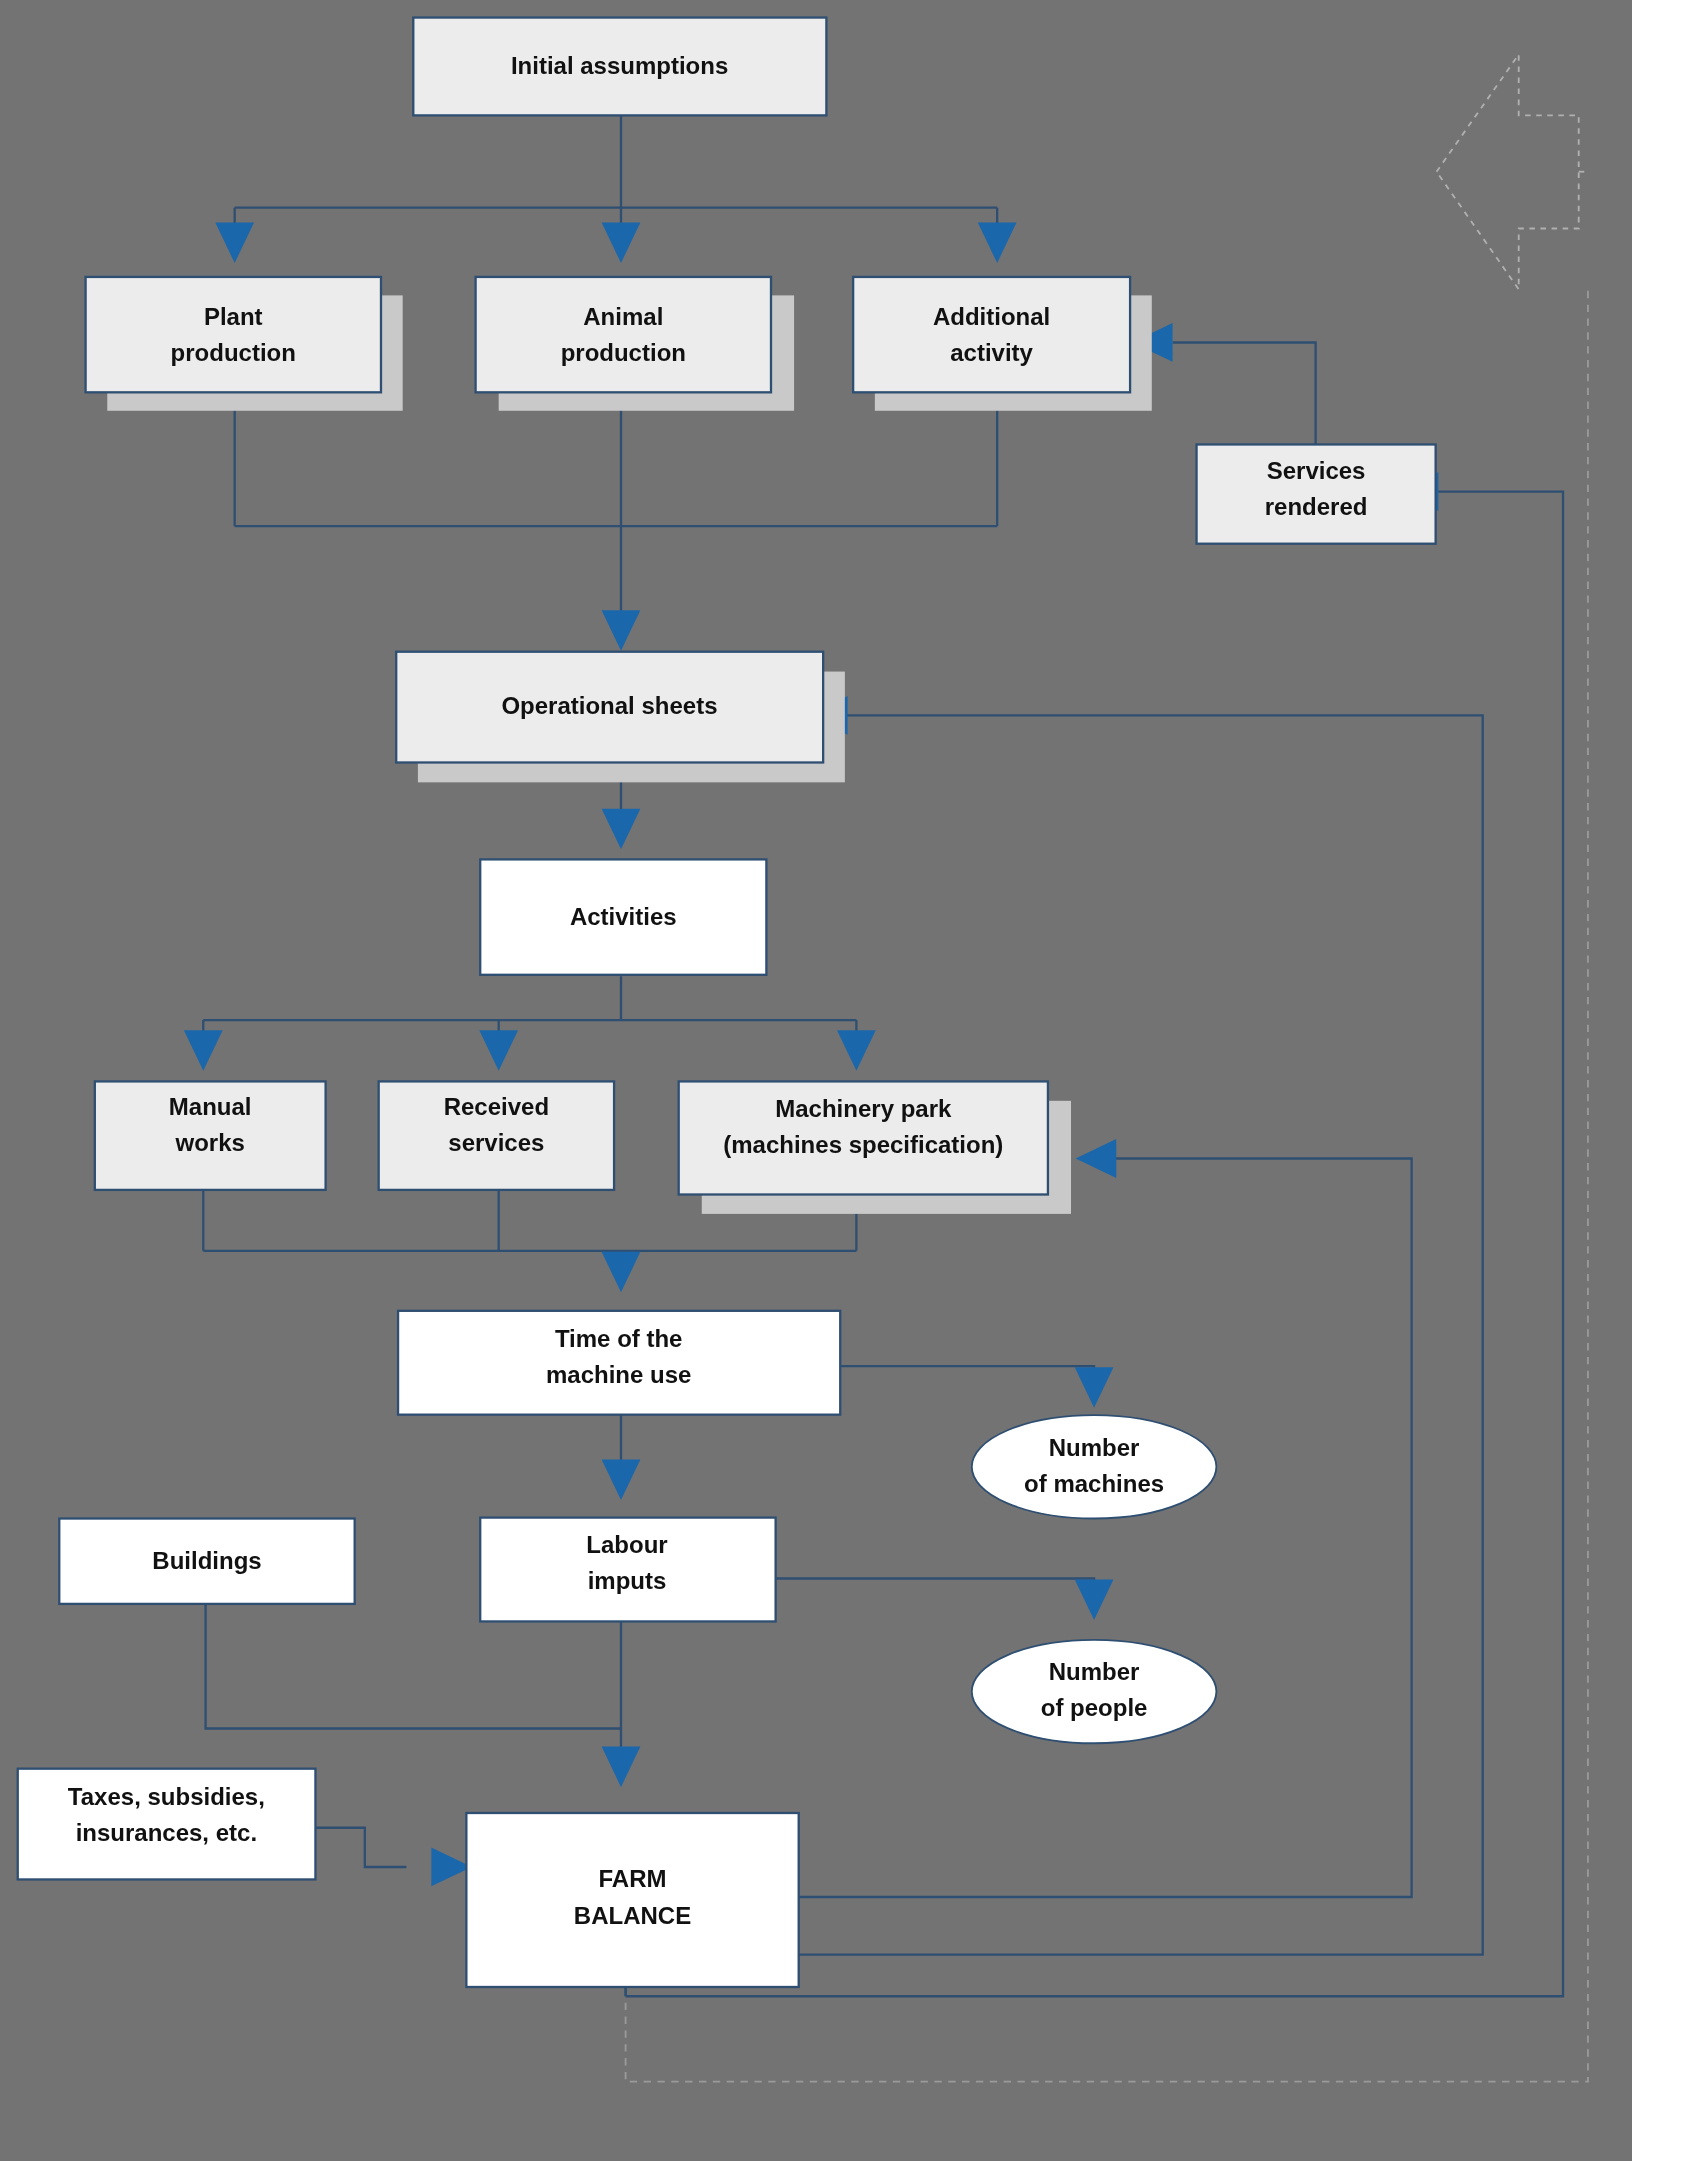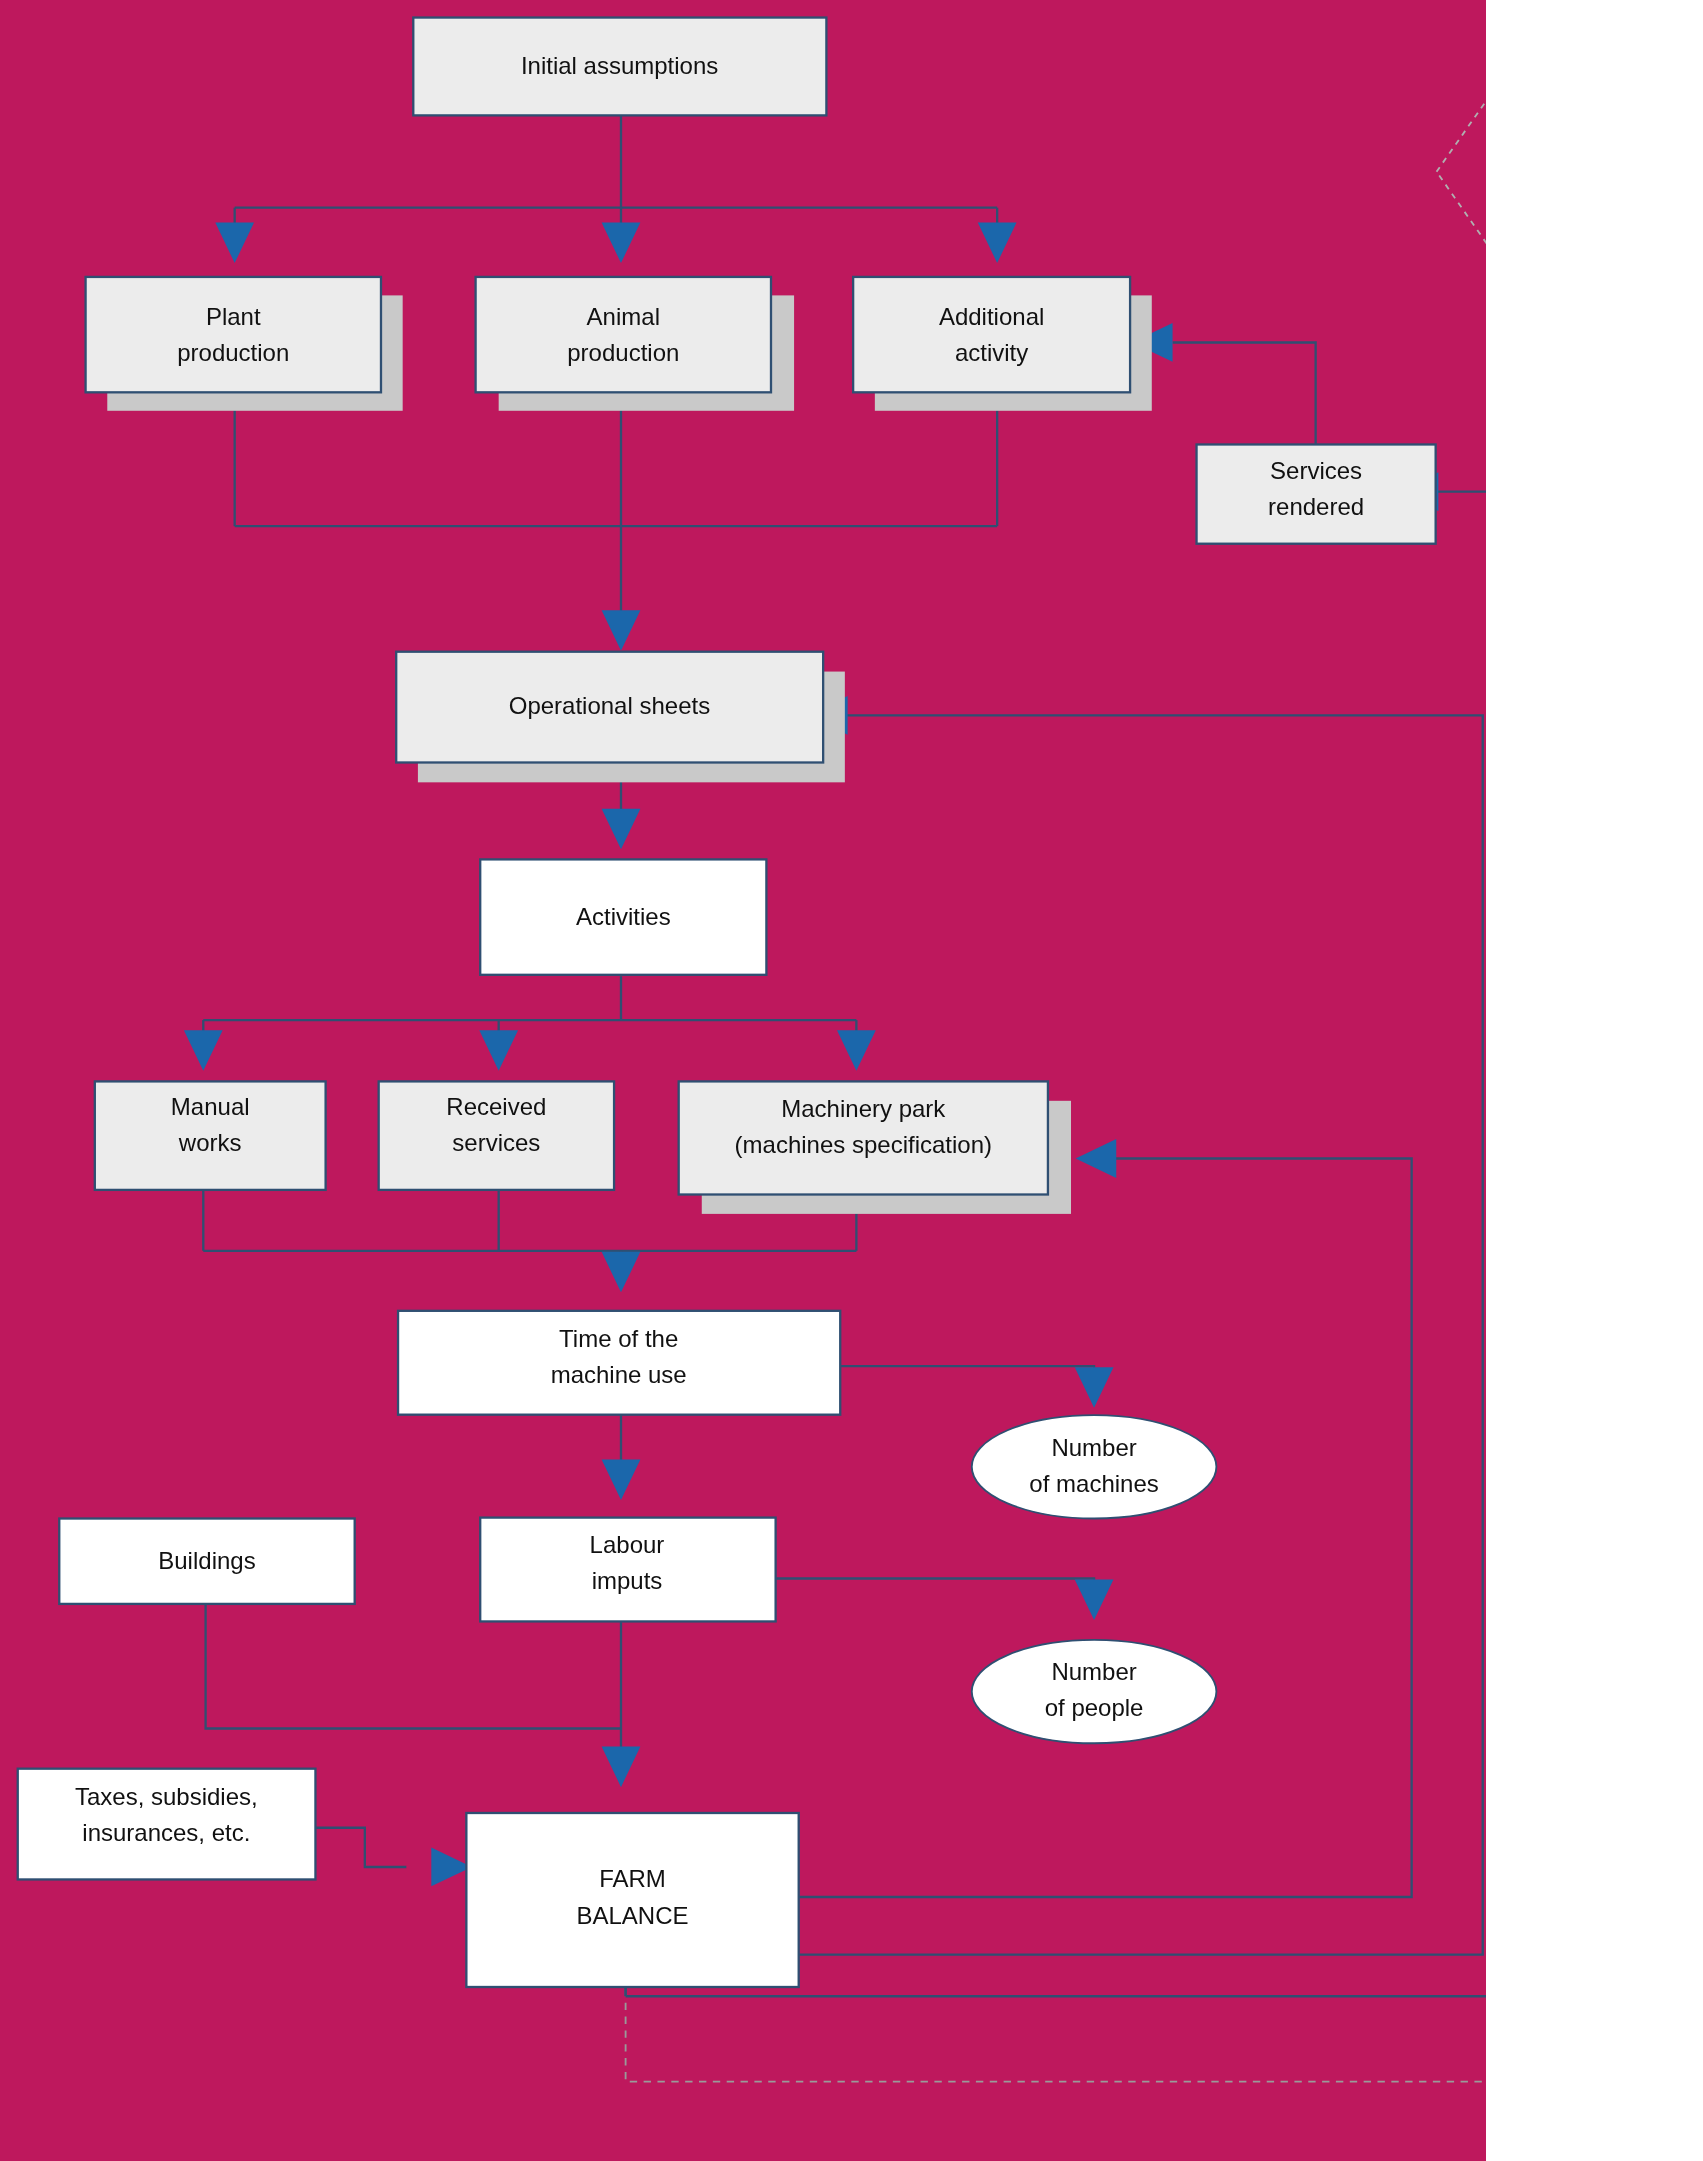--- a/index.html
+++ b/index.html
@@ -1,21 +1,22 @@
 <!DOCTYPE html>
 <html style="font-size:7.4px"><head>
 <meta charset="utf-8">
 <style>
   html,body{margin:0;padding:0;background:#ffffff;}
   #page{
     position:relative;
-    width:1486px;height:2161px;
-    background:#be185d;
+    width:1632px;height:2161px;
+    background:#737373;
     font-family:"Liberation Sans", sans-serif;
     overflow:hidden;
+    font-weight:bold;
   }
   svg#flow{position:absolute;left:0;top:0;width:1704px;height:2161px;display:block;}
   .nodeLabel{
     font-family:"Liberation Sans", sans-serif;
     font-size:52px;
     fill:#111111;
     text-anchor:middle;
     dominant-baseline:middle;
     white-space:pre;
   }

